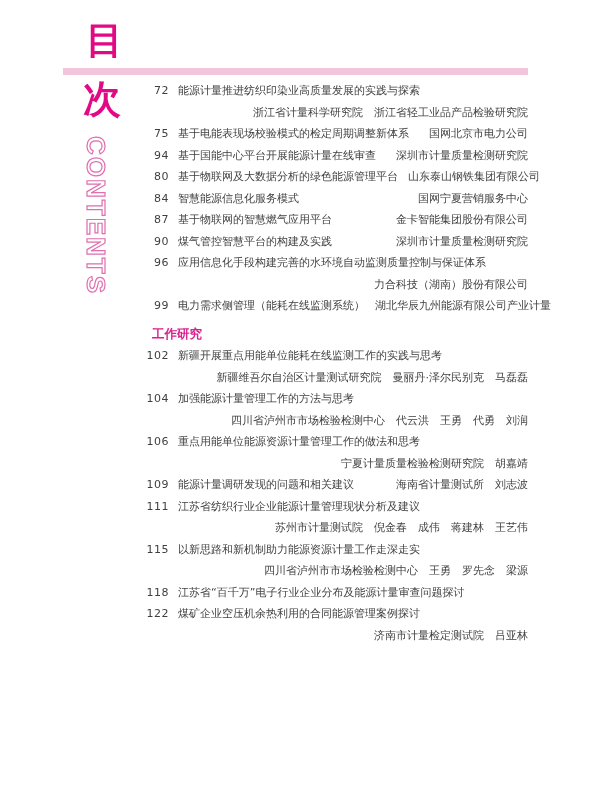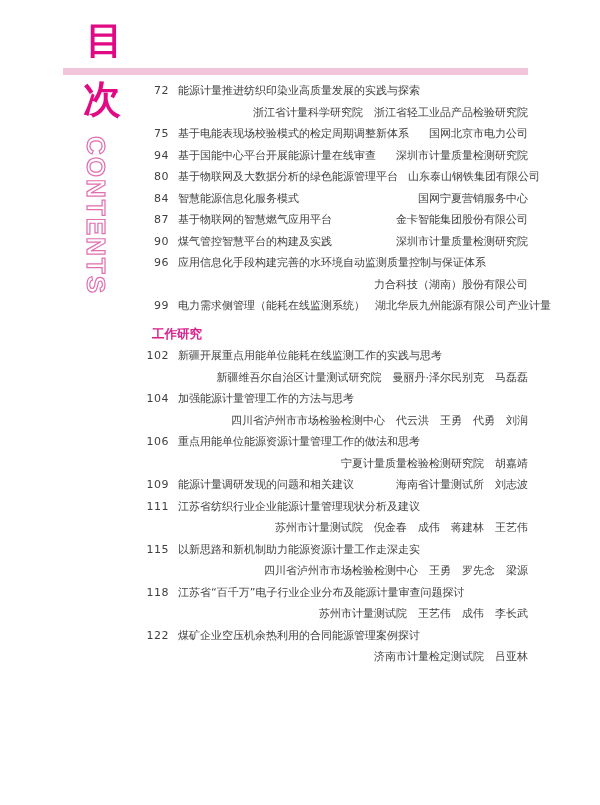--- a/index.html
+++ b/index.html
@@ -156,21 +156,20 @@
         <span class="pagenum">115</span>
         <span class="title">以新思路和新机制助力能源资源计量工作走深走实</span>
       </div>
       <div class="line credit">四川省泸州市市场检验检测中心　王勇　罗先念　梁源</div>
     </div>
     <div class="entry">
       <div class="line">
         <span class="pagenum">118</span>
         <span class="title">江苏省“百千万”电子行业企业分布及能源计量审查问题探讨</span>
       </div>
-      <div class="line credit">苏州市计量测试院　王艺伟　成伟　李长武</div>
     </div>
     <div class="entry">
       <div class="line">
         <span class="pagenum">122</span>
         <span class="title">煤矿企业空压机余热利用的合同能源管理案例探讨</span>
       </div>
       <div class="line credit">济南市计量检定测试院　吕亚林</div>
     </div>
   </div>
 

